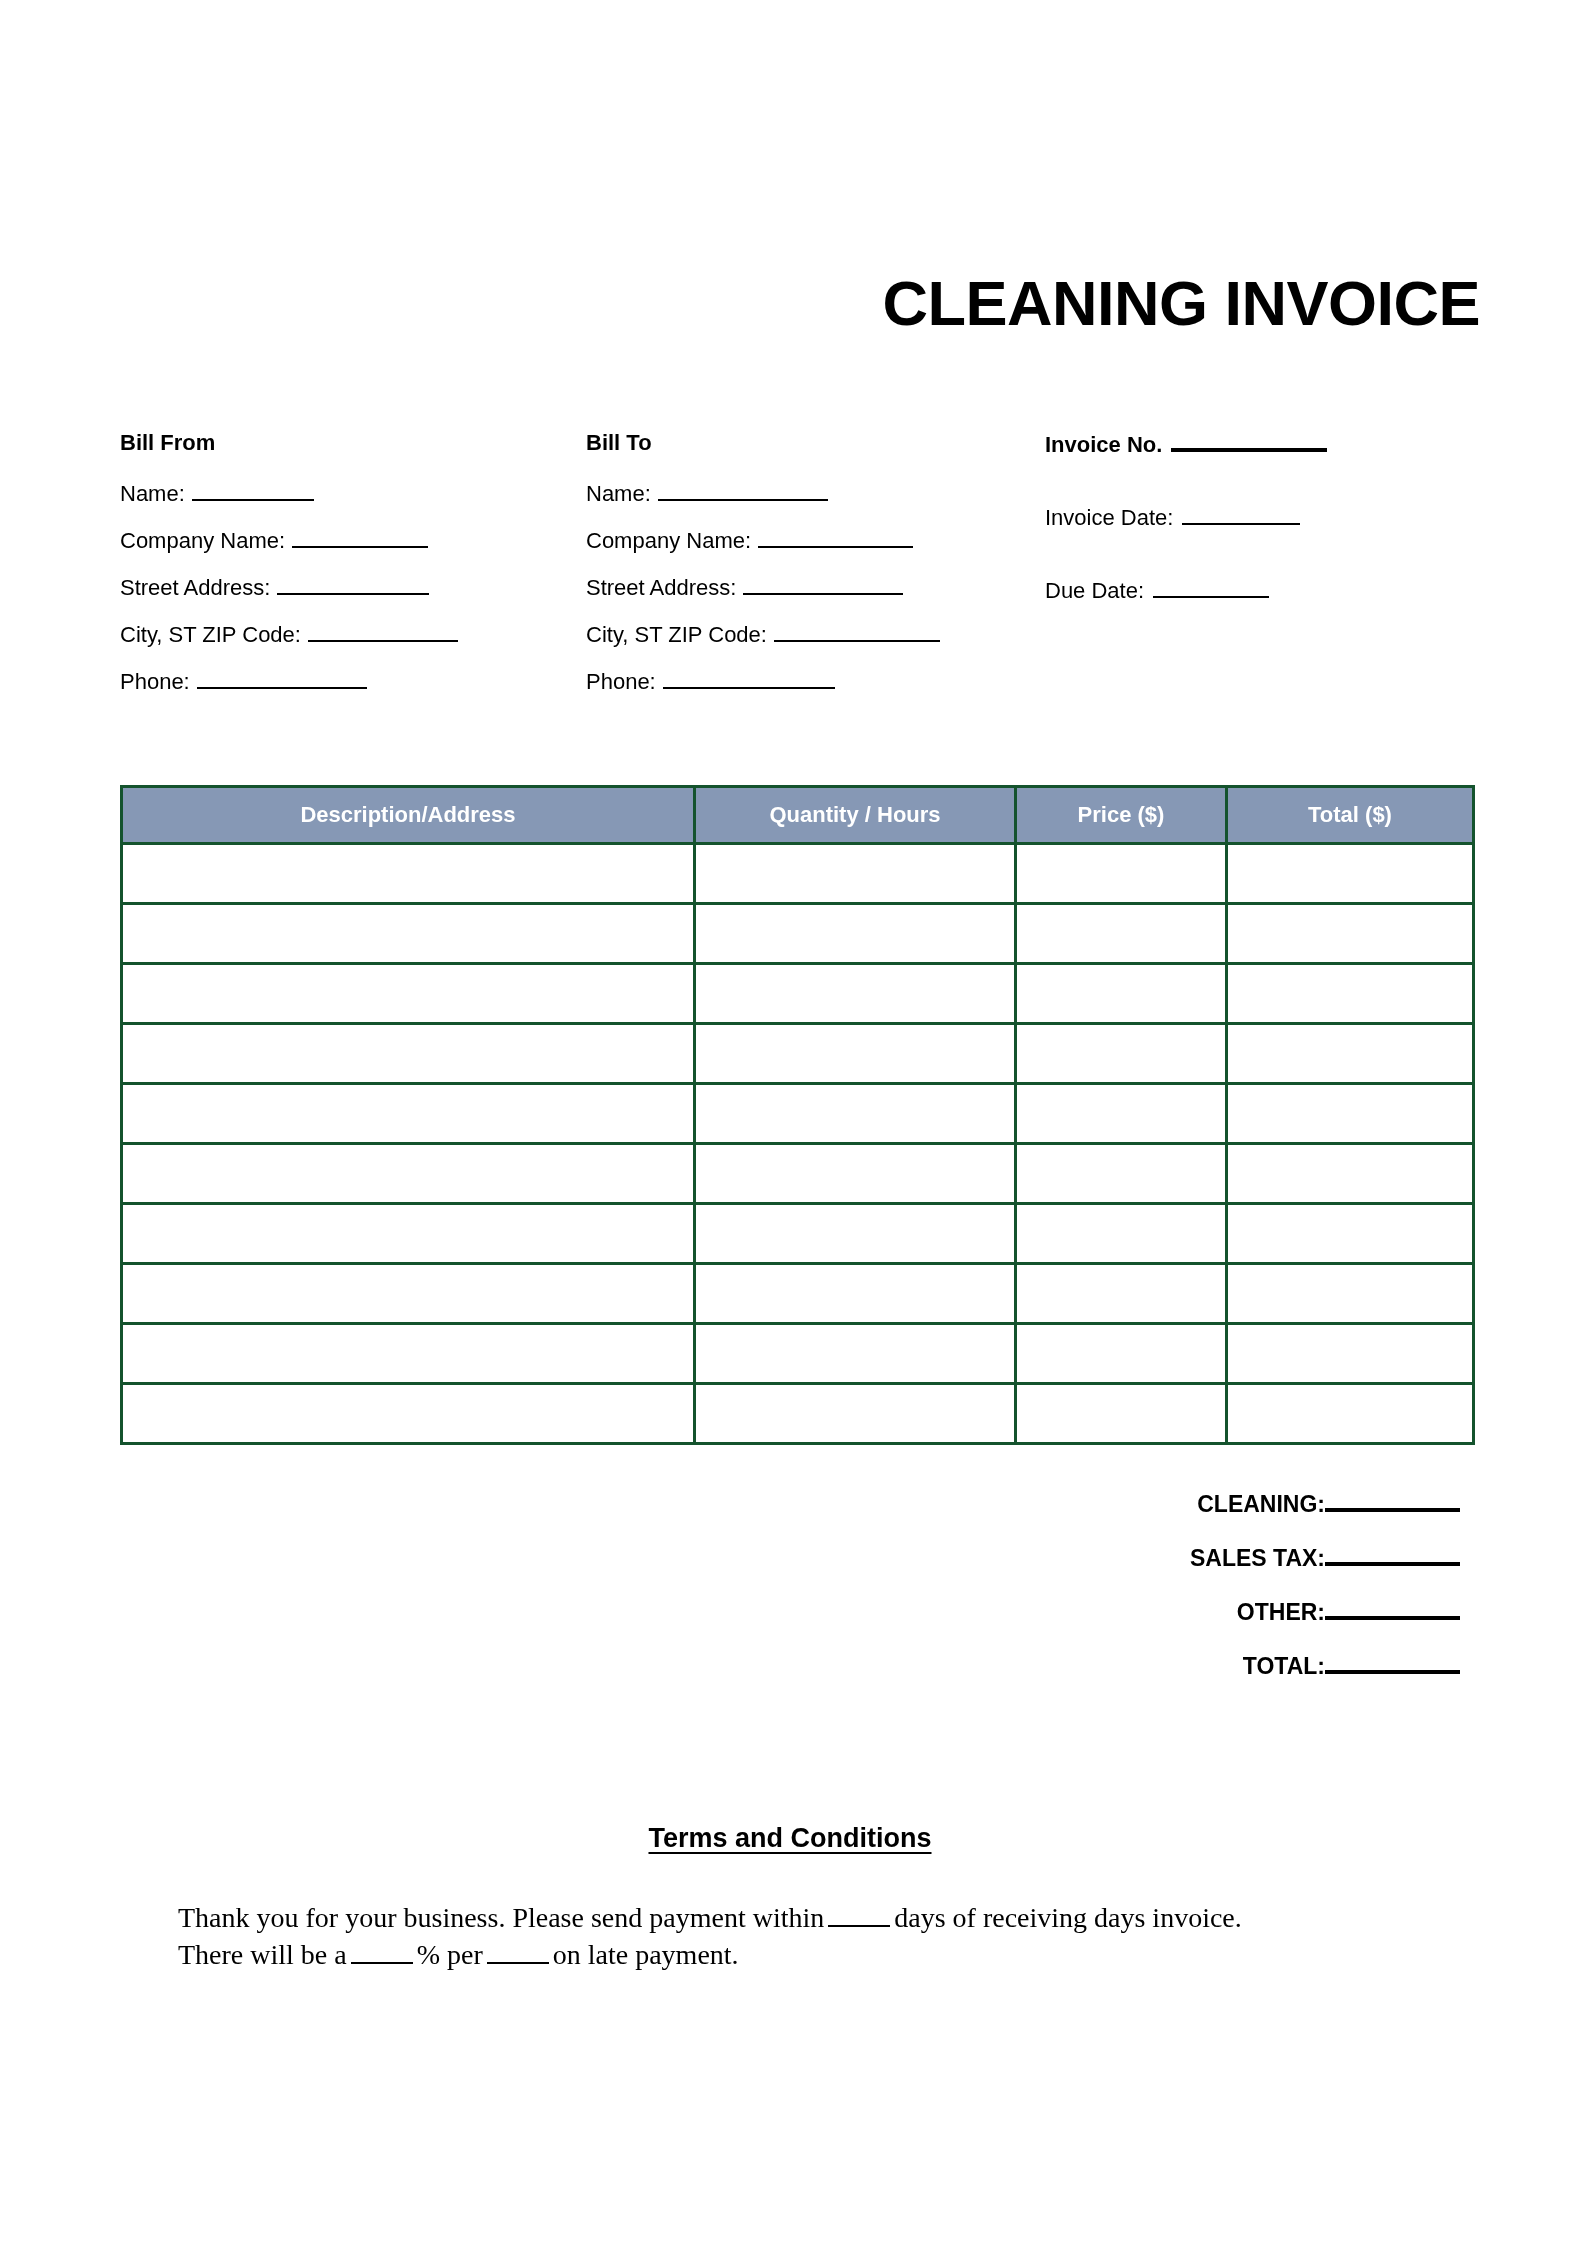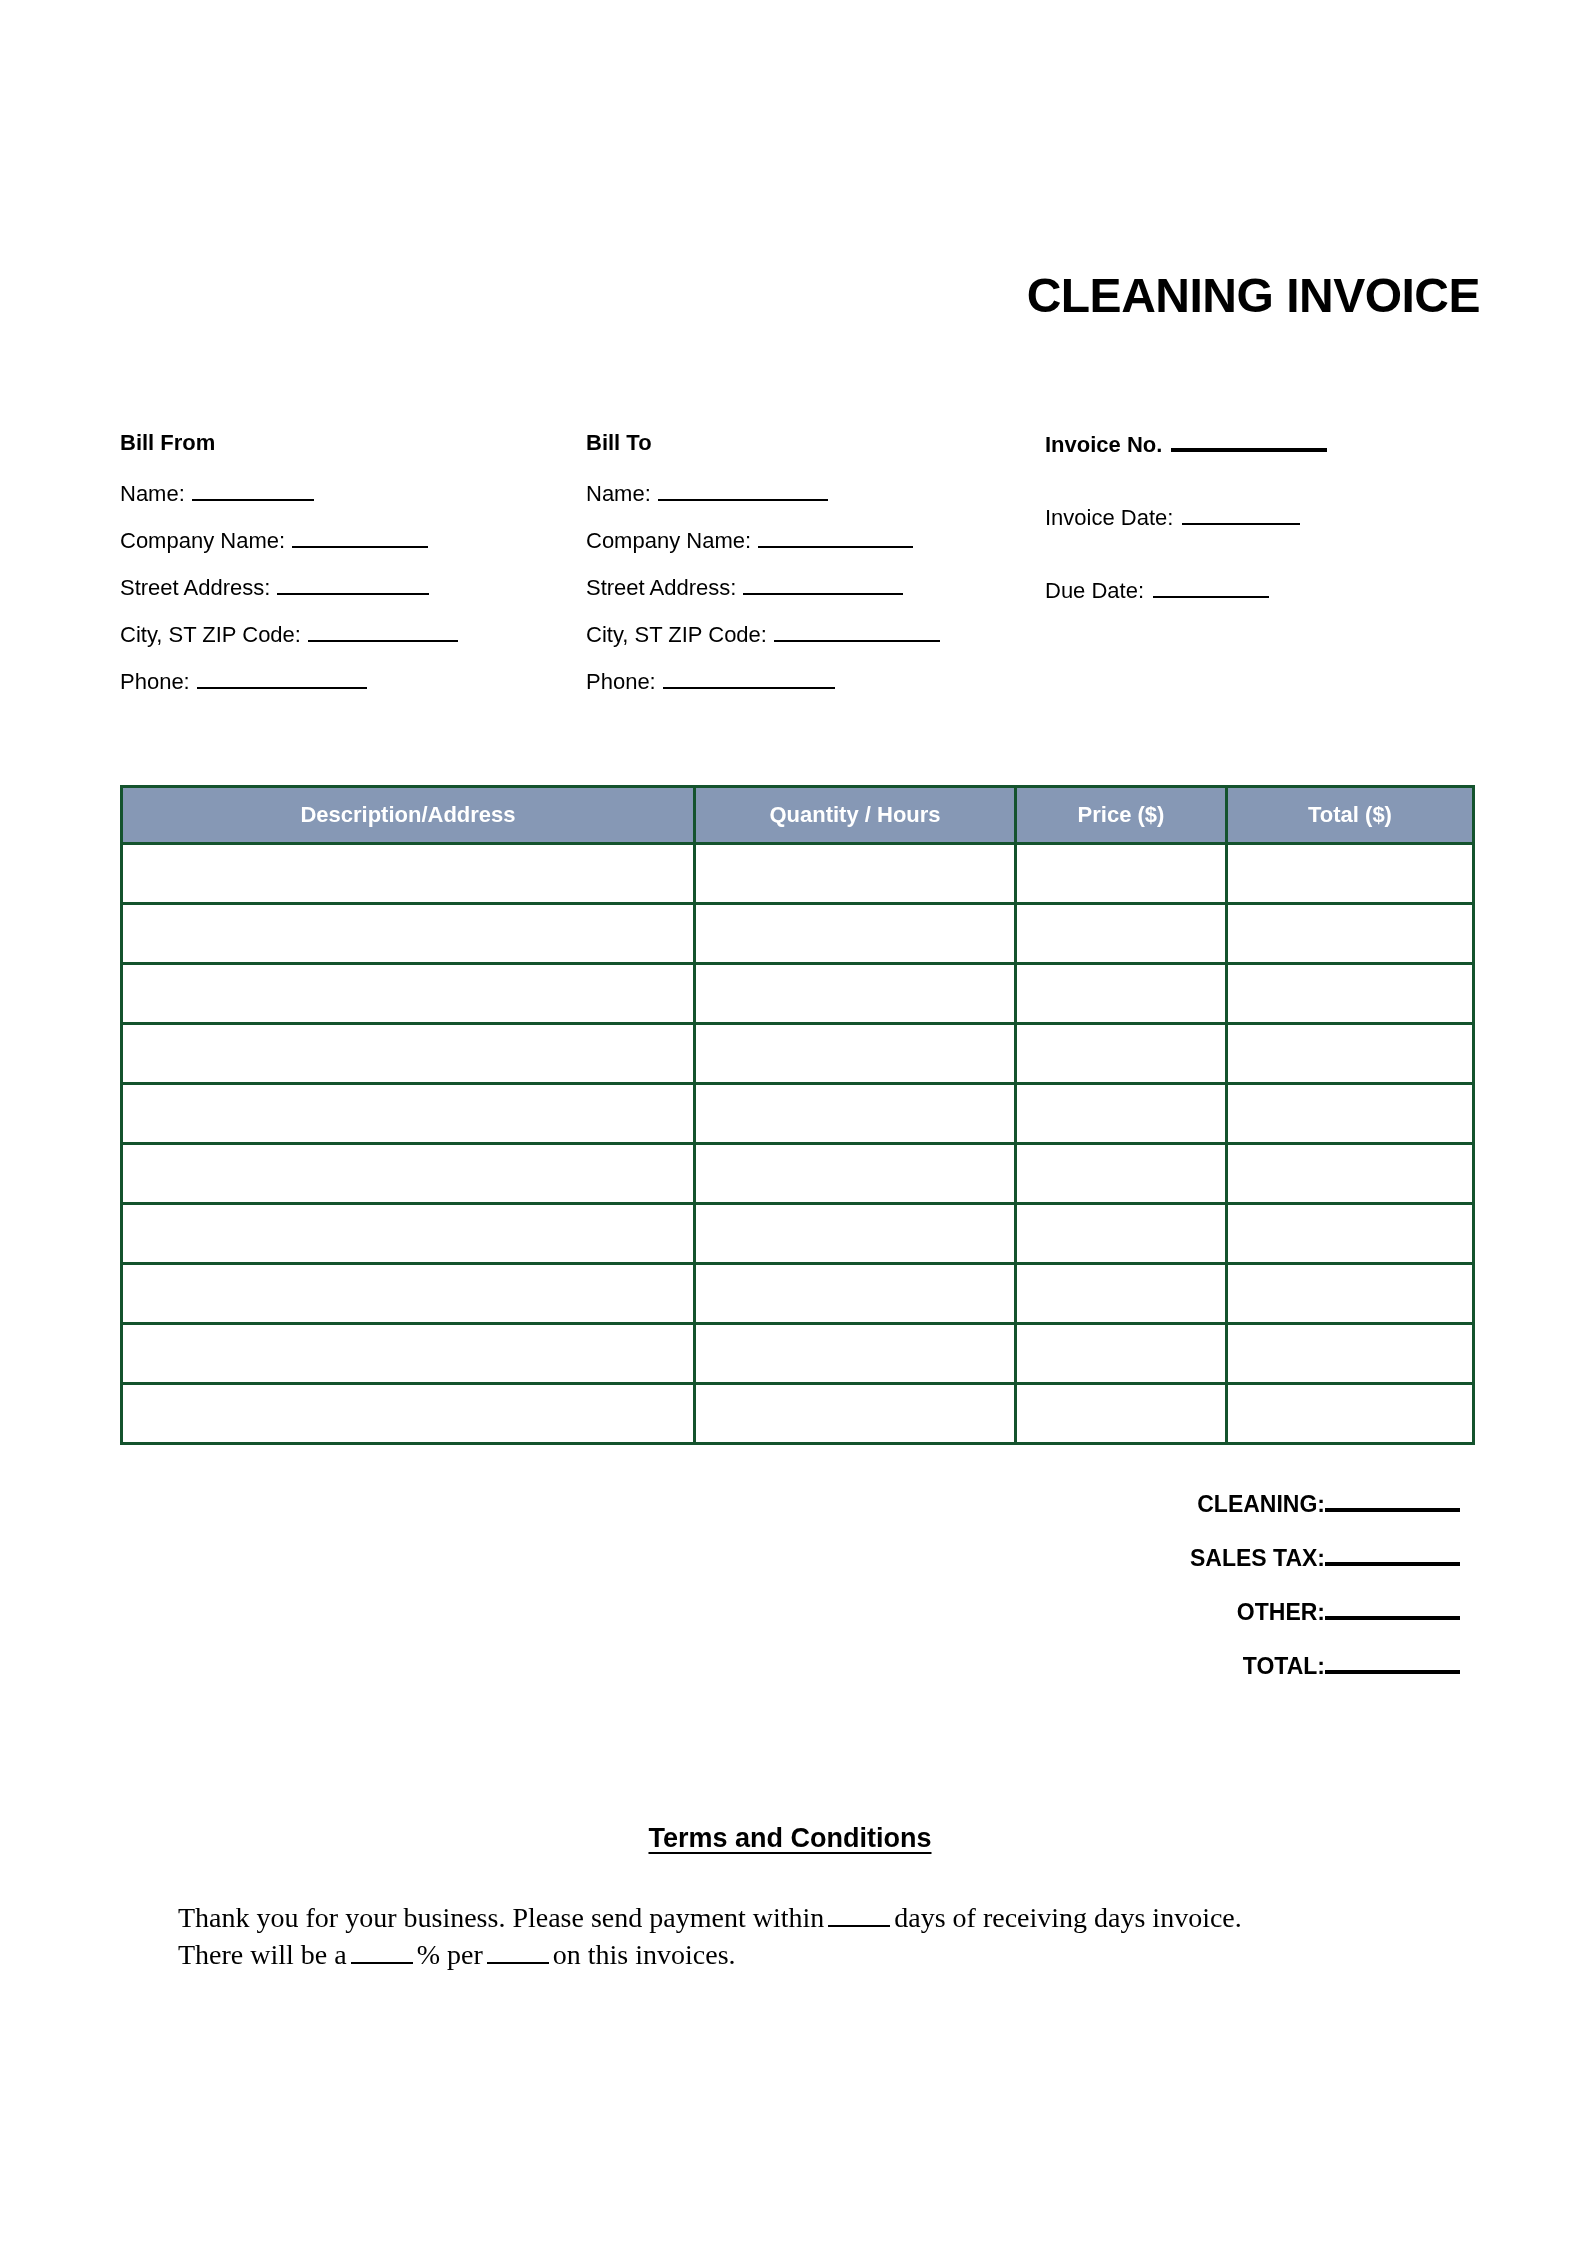--- a/index.html
+++ b/index.html
@@ -18,21 +18,21 @@
     box-sizing: border-box;
   }
 
   
   .doc-title {
     position: absolute;
     left: 120px;
     top: 272px;
     width: 1360px;
     text-align: right;
-    font-size: 48px;
+    font-size: 63px;
     font-weight: bold;
     letter-spacing: -0.5px;
     line-height: 1;
     white-space: nowrap;
   }
 
   
   .parties {
     position: absolute;
     left: 120px;
@@ -353,17 +353,17 @@
     <div class="total-row">
       <span class="total-label">TOTAL:</span>
         <span class="total-blank"></span>
     </div>
   </div>
 
   <div class="terms">
     <div class="terms-heading">Terms and Conditions</div>
     <div class="terms-body">
       <span class="line"><span>Thank you for your business. Please send payment within</span><span class="tblank days"></span><span>days of receiving days invoice.</span></span>
-      <span class="line"><span>There will be a</span><span class="tblank pct"></span><span>% per</span><span class="tblank per"></span><span>on this invoices.</span></span>
+      <span class="line"><span>There will be a</span><span class="tblank pct"></span><span>% per</span><span class="tblank per"></span><span>on late payment.</span></span>
     </div>
   </div>
 
 </div>
 
 </body></html>

